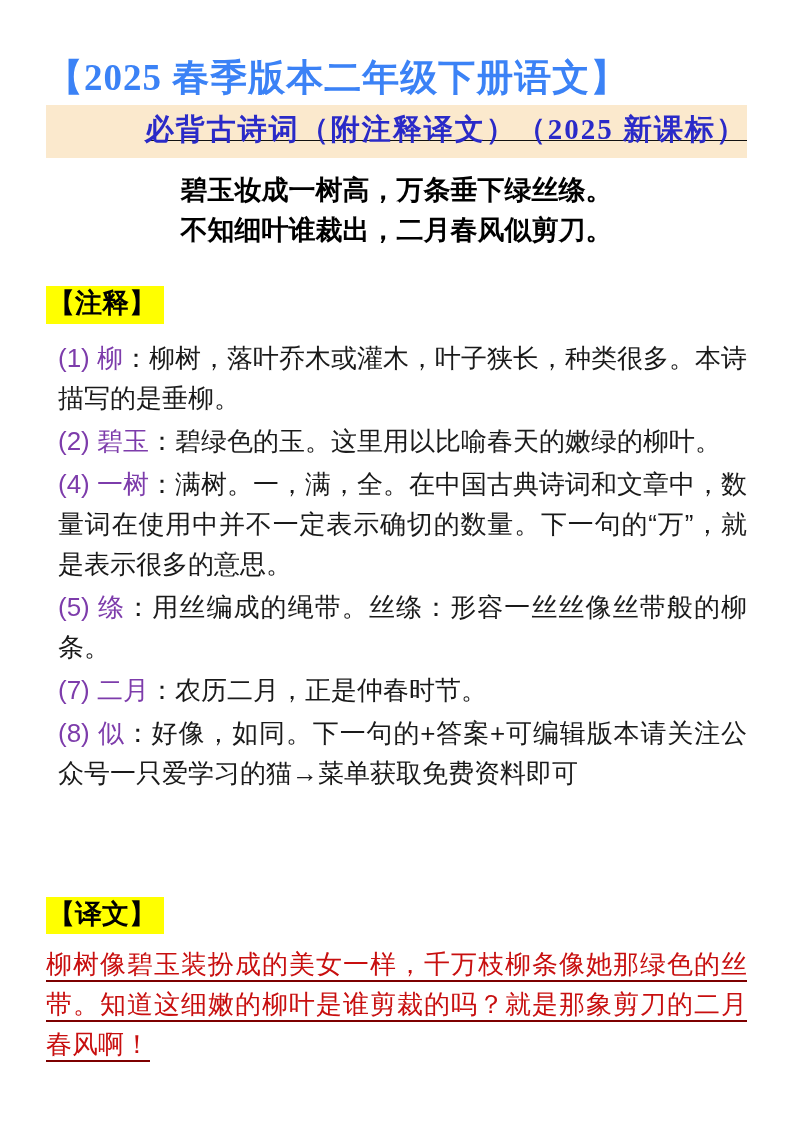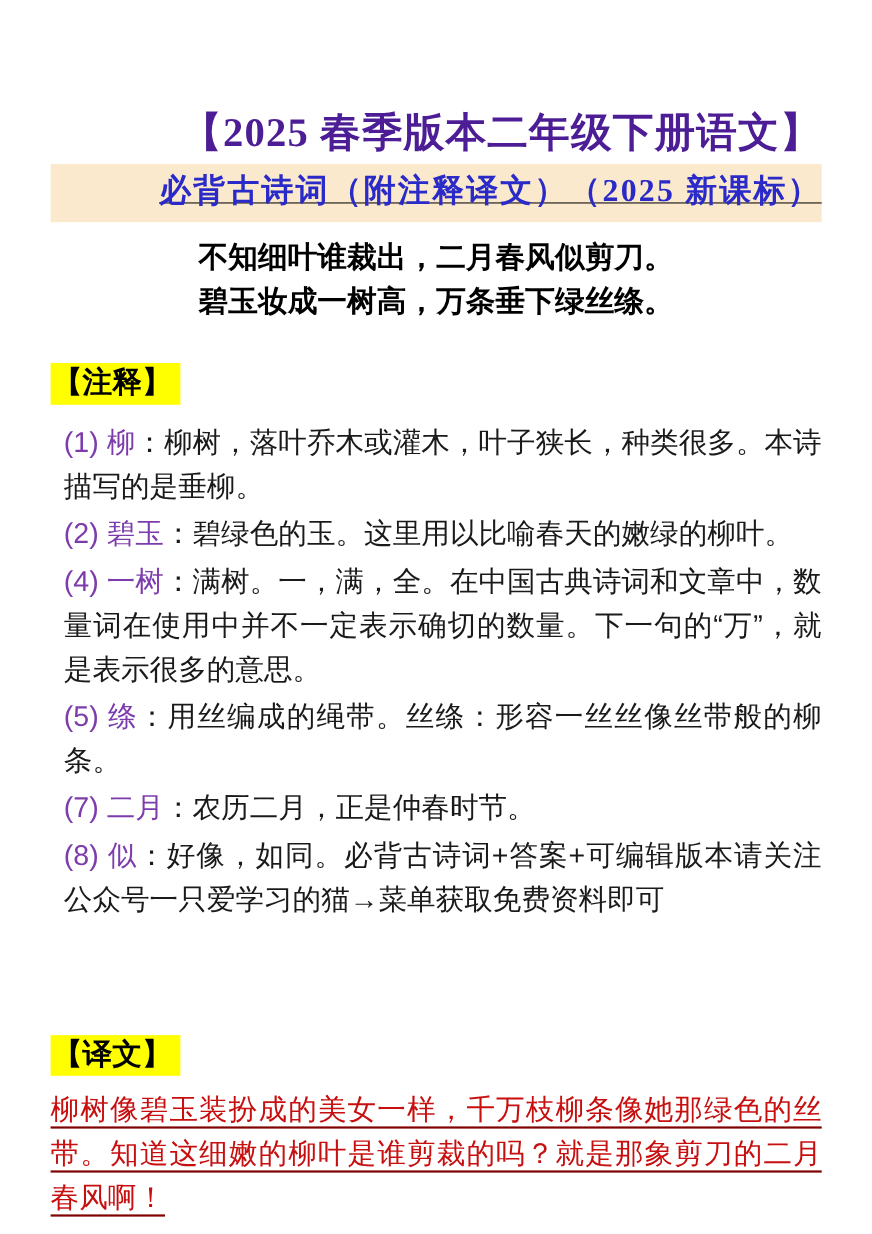--- a/index.html
+++ b/index.html
@@ -7,28 +7,27 @@
     position:relative;
     width:793px; height:1122px;
     box-sizing:border-box;
     padding:56px 46px 0 46px;
     background:#ffffff;
     font-family:"Liberation Sans","DejaVu Sans",sans-serif;
     color:#111;
     overflow:hidden;
   }
   .title {
-    text-align:right;
+    text-align:left;
     font-family:"Liberation Serif","DejaVu Serif",serif;
     font-weight:bold;
     font-size:37px;
     letter-spacing:1px;
     line-height:1.2;
-    color:#4c1d95;
-    margin-top:44px;
+    color:#3b82f6;
   }
   .subtitle-band {
     margin-top:5px;
     background:#FBE9CD;
     text-align:right;
     padding:5px 0 8px 15px;
     text-decoration:underline;
   }
   .subtitle {
     font-family:"Liberation Serif","DejaVu Serif",serif;
@@ -85,43 +84,43 @@
 
 <div class="page">
 
   <div class="title">【2025 春季版本二年级下册语文】</div>
 
   <div class="subtitle-band">
     <span class="subtitle">必背古诗词（附注释译文）（2025 新课标）</span>
   </div>
 
   <div class="poem">
+    <div>碧玉妆成一树高，万条垂下绿丝绦。</div>
     <div>不知细叶谁裁出，二月春风似剪刀。</div>
-    <div>碧玉妆成一树高，万条垂下绿丝绦。</div>
   </div>
 
   <div class="notes-heading-wrap">
     <span class="section-heading">【注释】</span>
   </div>
 
   <div class="notes">
 
       <p class="note"><span class="kw">(1)</span> <span class="kw">柳</span><span>：柳树，落叶乔木或灌木，叶子狭长，种类很多。本诗描写的是垂柳。</span></p>
 
       <p class="note"><span class="kw">(2)</span> <span class="kw">碧玉</span><span>：碧绿色的玉。这里用以比喻春天的嫩绿的柳叶。</span></p>
 
 
       <p class="note"><span class="kw">(4)</span> <span class="kw">一树</span><span>：满树。一，满，全。在中国古典诗词和文章中，数量词在使用中并不一定表示确切的数量。下一句的“万”，就是表示很多的意思。</span></p>
 
       <p class="note"><span class="kw">(5)</span> <span class="kw">绦</span><span>：用丝编成的绳带。丝绦：形容一丝丝像丝带般的柳条。</span></p>
 
 
       <p class="note"><span class="kw">(7)</span> <span class="kw">二月</span><span>：农历二月，正是仲春时节。</span></p>
 
-      <p class="note"><span class="kw">(8)</span> <span class="kw">似</span><span>：好像，如同。必背古诗词+答案+可编辑版本请关注公众号一只爱学习的猫→菜单获取免费资料即可</span></p>
+      <p class="note"><span class="kw">(8)</span> <span class="kw">似</span><span>：好像，如同。下一句的+答案+可编辑版本请关注公众号一只爱学习的猫→菜单获取免费资料即可</span></p>
     </div>
 
   <div class="translation-section">
     <span class="section-heading">【译文】</span>
     <p class="translation">柳树像碧玉装扮成的美女一样，千万枝柳条像她那绿色的丝带。知道这细嫩的柳叶是谁剪裁的吗？就是那象剪刀的二月春风啊！</p>
   </div>
 
 </div>
 
 </body></html>

